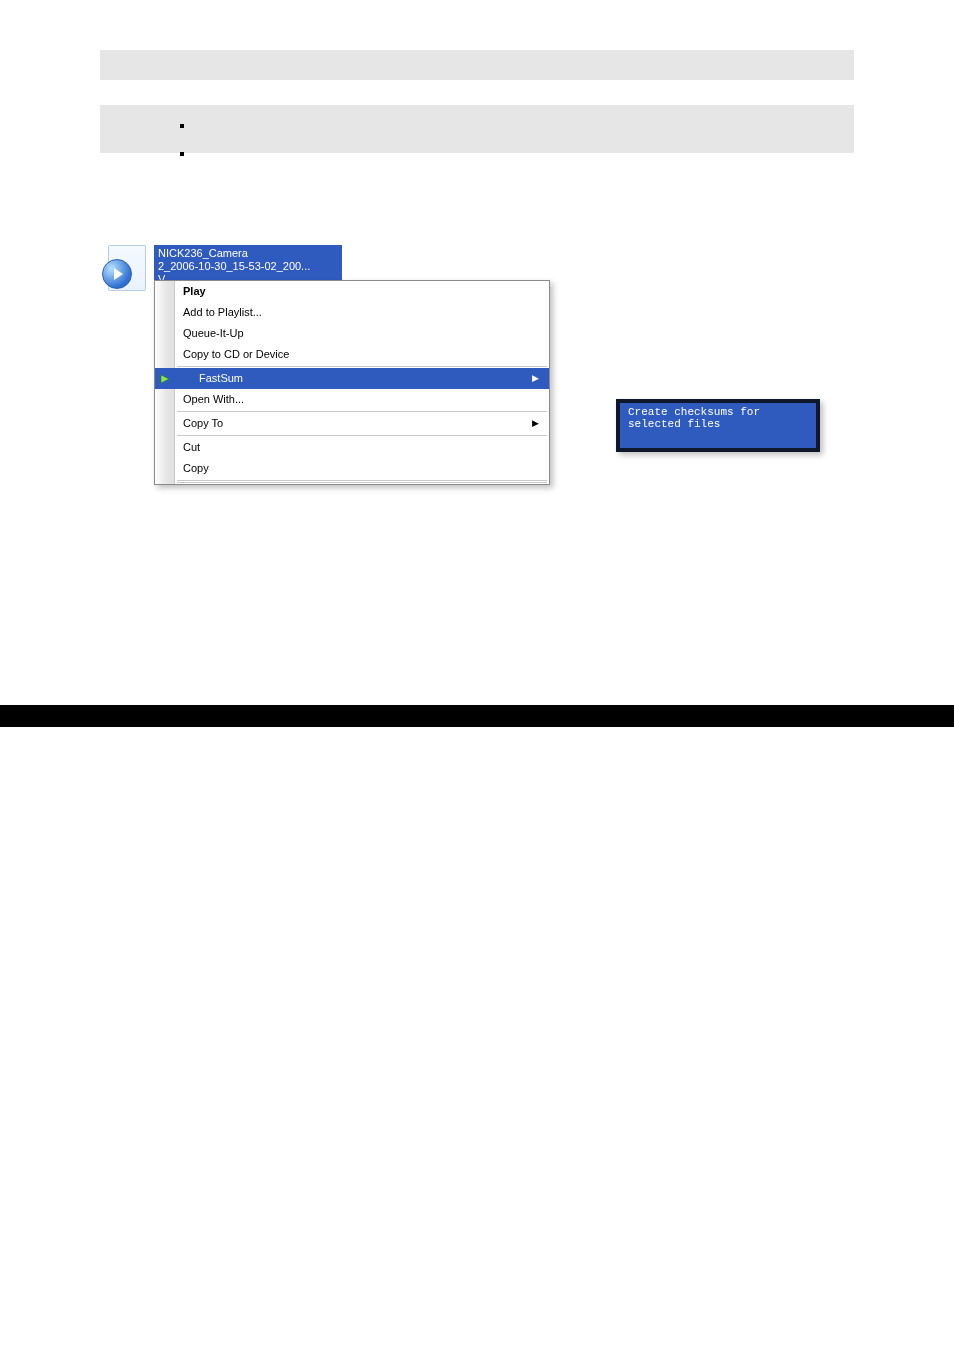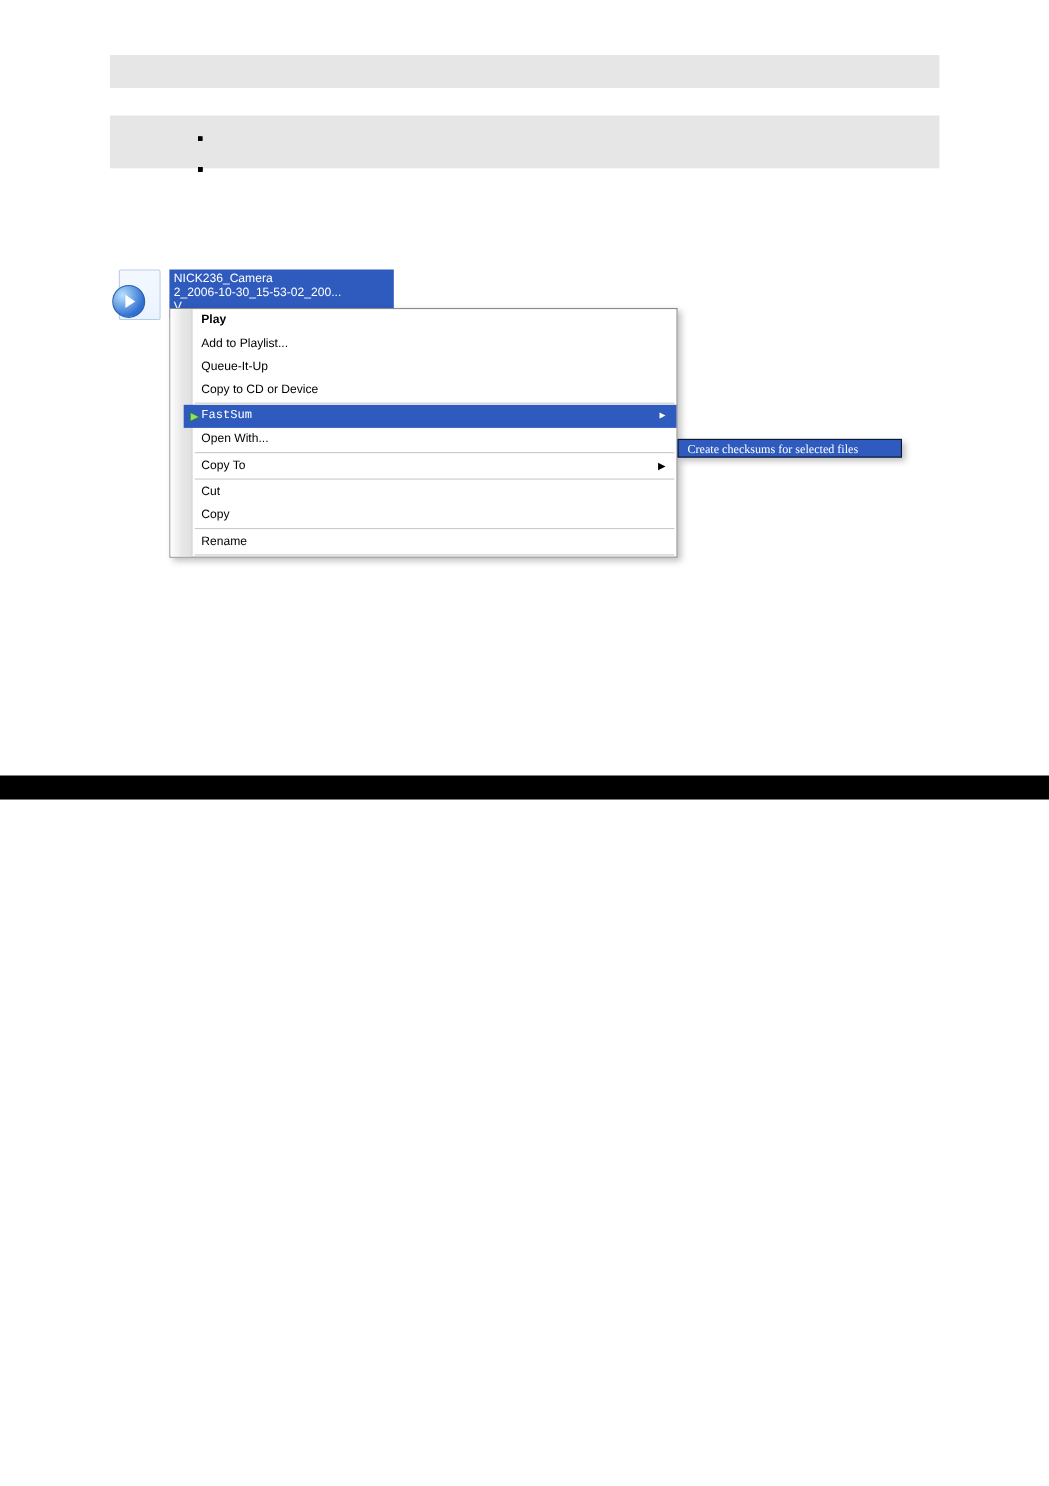--- a/index.html
+++ b/index.html
@@ -88,33 +88,33 @@
     content:"";
     width:0;height:0;
     border-left:9px solid #fff;
     border-top:6px solid transparent;
     border-bottom:6px solid transparent;
     margin-left:3px;
   }
   .file-label {
     position: absolute;
     left: 54px; top: 0;
-    width: 204px;
+    width: 188px;
     background: #2f5bbf;
     color: #fff;
     font-family: Tahoma, sans-serif;
     font-size: 11px;
     line-height: 13px;
     padding: 2px 4px 3px 4px;
   }
   .context-menu {
     position: absolute;
     left: 54px;
     top: 35px;
-    width: 462px;
+    width: 396px;
     background: #fff;
     border: 1px solid #8a8a8a;
     box-shadow: 3px 3px 6px rgba(0,0,0,0.25);
     font-family: Tahoma, sans-serif;
     font-size: 11px;
   }
   .context-menu .left-strip {
     position: absolute;
     left: 0; top: 0; bottom: 0;
     width: 20px;
@@ -133,23 +133,22 @@
   .context-menu .item.bold { font-weight: bold; }
   .context-menu .sep {
     height: 1px;
     background: #c9c9c9;
     margin: 1px 2px 1px 22px;
     position: relative; z-index: 1;
   }
   .context-menu .item.highlight {
     background: #2f5bbf;
     color: #fff;
-    margin-left: 12px;
-    padding-left: 16px;
-    font-family: Liberation Mono, monospace;
+    margin-left: 0;
+    padding-left: 44px;
   }
   .context-menu .item.highlight .submenu-arrow { color:#fff; }
   .context-menu .submenu-arrow {
     margin-left: auto;
     font-size: 9px;
     color: #000;
   }
   .context-menu .fastsum-icon,
   .context-menu .fastsum-icon::after{
     display:inline-block;
@@ -160,24 +159,24 @@
   }
   .fastsum-icon svg{display:block;}
 
   .submenu {
     position: absolute;
     left: 516px;
     top: 154px;
     width: 204px;
     background: #2f5bbf;
     color: #fff;
-    font-family: Liberation Serif, serif;
+    font-family: Liberation Mono, monospace;
     font-size: 11px;
-    padding: 3px 8px 0 8px;
-    border: 1px solid #0f172a;
+    padding: 3px 8px 18px 8px;
+    border: 4px solid #0f172a;
     box-shadow: 3px 3px 6px rgba(0,0,0,0.25);
   }
   .figure-wrap { height: 300px; }
 
   .footer-bar {
     background: #000;
     height: 22px;
     width: 100%;
     margin-top: 160px;
   }
@@ -256,23 +255,20 @@
         <span class="submenu-arrow">▶</span>
       </div>
       <div class="sep"></div>
       <div class="item">
           <span>Cut</span>
         </div>
       <div class="item">
           <span>Copy</span>
         </div>
       <div class="sep"></div>
-      <div class="item">
-          <span>Rename</span>
-        </div>
       <div class="sep"></div>
     </div>
 
     <div class="submenu">
       <span>Create checksums for selected files</span>
     </div>
   </div>
 </div>
 
 <div class="footer-bar">

